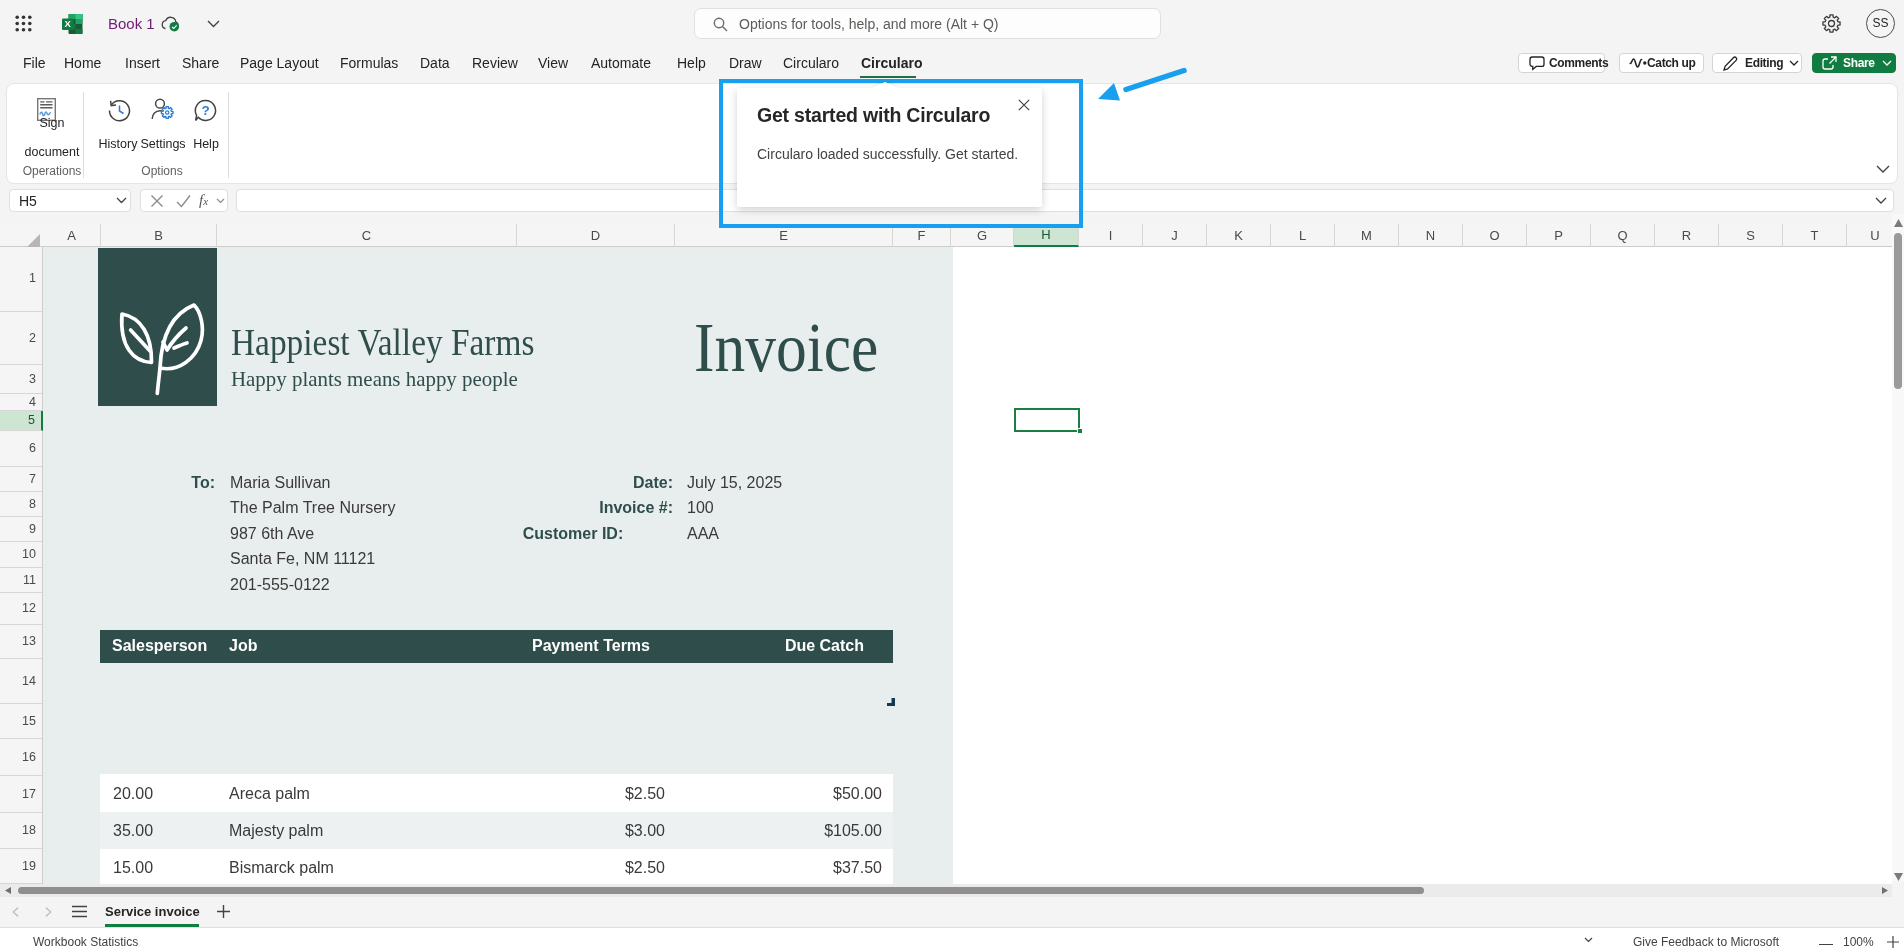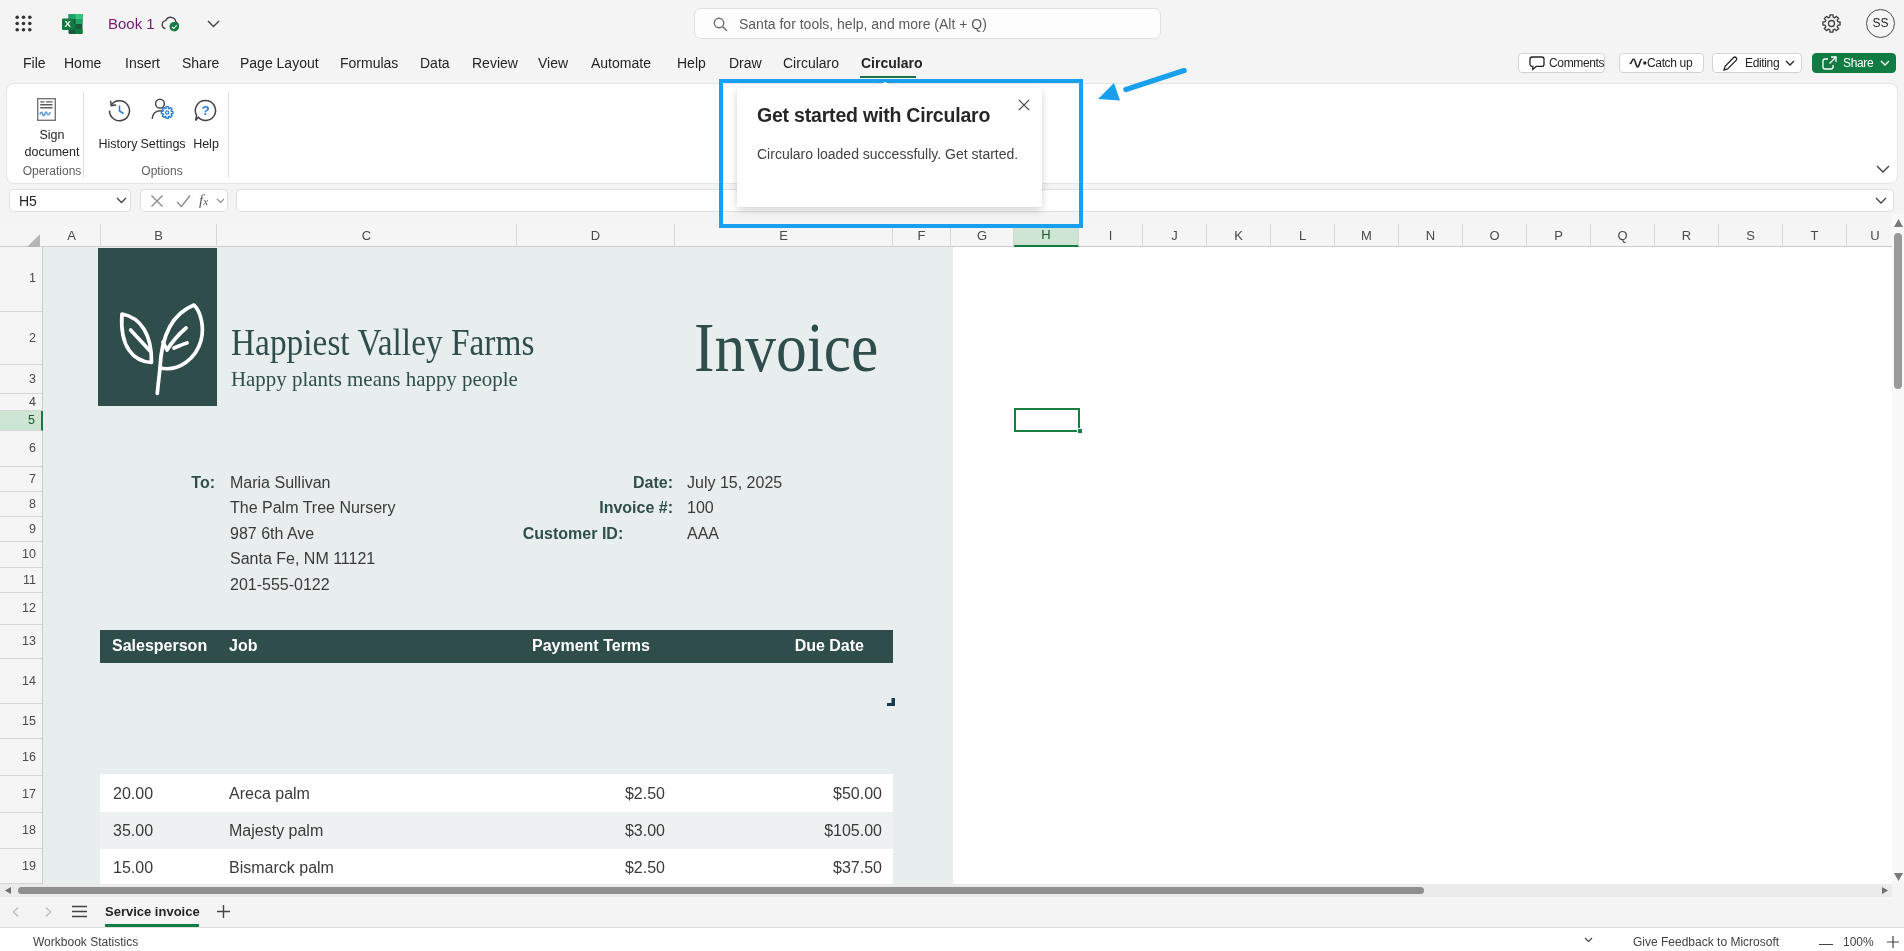--- a/index.html
+++ b/index.html
@@ -8,21 +8,21 @@
   .abs { position:absolute; }
   
   #topbar { position:absolute; left:0; top:0; width:1904px; height:48px; }
   #title { position:absolute; left:108px; top:15px; font-size:15px; color:#701a75; }
   #search { position:absolute; left:694px; top:8px; width:467px; height:31px; background:#fdfdfd; border:1px solid #e0e0e0; border-radius:7px; }
   #search span { position:absolute; left:44px; top:7px; font-size:14px; color:#5d5b58; }
   
   .menu { position:absolute; top:55px; font-size:14px; color:#242424; white-space:nowrap; }
   #circ2 { font-weight:700; }
   #circunderline { position:absolute; left:860px; top:77px; width:57px; height:3px; background:#127d42; }
-  .btn { position:absolute; top:53px; height:20px; border:1px solid #d6d4d2; border-radius:4px; background:#fff; font-size:12px; font-weight:400; letter-spacing:-0.35px; color:#242424; display:flex; align-items:center; white-space:nowrap; }
+  .btn { position:absolute; top:53px; height:20px; border:1px solid #d6d4d2; border-radius:4px; background:#fff; font-size:12px; font-weight:700; letter-spacing:-0.35px; color:#242424; display:flex; align-items:center; white-space:nowrap; }
   .btn svg { flex:none; }
   
   #ribbon { position:absolute; left:6px; top:83px; width:1892px; height:101px; background:#fff; border:1px solid #e6e5e4; border-radius:8px; }
   .rsep { position:absolute; top:8px; height:86px; width:1px; background:#e0dedd; }
   .rlabel { position:absolute; font-size:12.5px; color:#242424; text-align:center; white-space:nowrap; transform:translateX(-50%); }
   .rgroup { position:absolute; top:80px; font-size:12px; color:#616161; text-align:center; transform:translateX(-50%); }
   
   .fbox { position:absolute; top:189px; height:23px; background:#fff; border:1px solid #e1dfdd; border-radius:4px; }
   #namebox { left:9px; width:122px; }
   #namebox span { position:absolute; left:9px; top:3px; font-size:14px; color:#242424; }
@@ -92,21 +92,21 @@
     <path d="M11 10.8 l1.7 1.7 l3-3.2" stroke="#fff" stroke-width="1.2" fill="none"></path>
   </svg>
   <svg class="abs" style="left:207px;top:20px" width="13" height="8" viewBox="0 0 13 8">
       <path d="M1 1 l5.5 5.5 L12 1" stroke="#424242" stroke-width="1.4" fill="none"></path>
     </svg>
   <div id="search">
     <svg class="abs" style="left:18px;top:8px" width="15" height="15" viewBox="0 0 15 15">
         <circle cx="6" cy="6" r="4.7" stroke="#6b6b6b" stroke-width="1.4" fill="none"></circle>
         <path d="M9.5 9.5 L14 14" stroke="#6b6b6b" stroke-width="1.4"></path>
       </svg>
-    <span>Santa for tools, help, and more (Alt + Q)</span>
+    <span>Options for tools, help, and more (Alt + Q)</span>
   </div>
   <svg class="abs" style="left:1822px;top:14px" width="19" height="19" viewBox="0 0 19 19">
     <path d="M7.85 3.11 L7.94 0.94 L11.06 0.94 L11.15 3.11 L12.85 3.81 L14.45 2.34 L16.66 4.55 L15.19 6.15 L15.89 7.85 L18.06 7.94 L18.06 11.06 L15.89 11.15 L15.19 12.85 L16.66 14.45 L14.45 16.66 L12.85 15.19 L11.15 15.89 L11.06 18.06 L7.94 18.06 L7.85 15.89 L6.15 15.19 L4.55 16.66 L2.34 14.45 L3.81 12.85 L3.11 11.15 L0.94 11.06 L0.94 7.94 L3.11 7.85 L3.81 6.15 L2.34 4.55 L4.55 2.34 L6.15 3.81 Z" fill="none" stroke="#3b3b3b" stroke-width="1.3" stroke-linejoin="round"></path>
     <circle cx="9.5" cy="9.5" r="3" fill="none" stroke="#3b3b3b" stroke-width="1.3"></circle>
   </svg>
   <div class="abs" style="left:1866px;top:9px;width:29px;height:29px;border:1.3px solid #4a4a4a;border-radius:50%;text-align:center;line-height:27px;font-size:12px;color:#242424">SS</div>
 </div>
 
 <span class="menu" style="left:23px">File</span>
 <span class="menu" style="left:64px">Home</span>
@@ -157,21 +157,21 @@
       <path d="M1 1 l4 4 l4-4" stroke="#fff" stroke-width="1.3" fill="none"></path>
     </svg>
 </div>
 
 <div id="ribbon">
   <svg class="abs" style="left:30px;top:14px" width="19" height="23" viewBox="0 0 19 23">
     <rect x="0.7" y="0.7" width="17.6" height="21.6" fill="#fff" stroke="#767676" stroke-width="1.4"></rect>
     <path d="M3.2 3.9 h4.3 M9 3.9 h6.5 M3.2 6.8 h12.3 M3.2 9.7 h12.3" stroke="#5b5b5b" stroke-width="1.4"></path>
     <path d="M2.8 16.5 c.8-2.4 2-2.8 2.6-1.2 s.5 3 1.6 2.2 s.8-3.4 2-3.4 s1 2.6 2.2 2.6 s1.5-2.2 2.6-1.8" stroke="#5b9bd5" stroke-width="1.5" fill="none"></path>
   </svg>
-  <div class="rlabel" style="left:45px;top:44px">Sign</div>
+  <div class="rlabel" style="left:45px;top:32px">Sign</div>
   <div class="rlabel" style="left:45px;top:61px">document</div>
   <div class="rgroup" style="left:45px">Operations</div>
   <div class="rsep" style="left:76px"></div>
   <svg class="abs" style="left:101px;top:15px" width="23" height="23" viewBox="0 0 23 23">
     <path d="M3.2 6.2 A10 10 0 1 1 1.5 11.5" fill="none" stroke="#424242" stroke-width="1.5"></path>
     <path d="M2.6 1.8 l.6 4.8 l4.8-.6" fill="none" stroke="#424242" stroke-width="1.5"></path>
     <path d="M11.5 6.5 v5.5 l4 2.5" fill="none" stroke="#2b7cd3" stroke-width="1.5"></path>
   </svg>
   <div class="rlabel" style="left:111px;top:53px">History</div>
   <svg class="abs" style="left:143px;top:14px" width="24" height="23" viewBox="0 0 24 23">
@@ -287,21 +287,21 @@
 <span class="cell-txt teal" style="left:430px;top:227px;width:200px;text-align:right">Date:</span>
 <span class="cell-txt teal" style="left:430px;top:252px;width:200px;text-align:right">Invoice #:</span>
 <span class="cell-txt teal" style="left:430px;top:278px;width:200px;text-align:center">Customer ID:</span>
 <span class="cell-txt" style="left:644px;top:227px">July 15, 2025</span>
 <span class="cell-txt" style="left:644px;top:252px">100</span>
 <span class="cell-txt" style="left:644px;top:278px">AAA</span>
 <div class="thdr" style="left:57px;top:383px;width:793px;height:33px">
 <span style="left:12px;top:7px">Salesperson</span>
 <span style="left:129px;top:7px">Job</span>
 <span style="left:341px;top:7px;width:300px;text-align:center">Payment Terms</span>
-<span style="left:464px;top:7px;width:300px;text-align:right">Due Date</span>
+<span style="left:464px;top:7px;width:300px;text-align:right">Due Catch</span>
       </div>
 <svg class="abs" style="left:844px;top:451px" width="8" height="8" viewBox="0 0 8 8">
         <path d="M0 5 h8 v3 h-8 z M4.5 0 h3.5 v5 h-3.5 z" fill="#143a52"></path>
       </svg>
 <div class="trow" style="left:57px;top:527px;width:793px;height:38px;background:#fff">
 <span style="left:13px;top:11px">20.00</span>
 <span style="left:129px;top:11px">Areca palm</span>
 <span style="left:265px;top:11px;width:300px;text-align:right">$2.50</span>
 <span style="left:482px;top:11px;width:300px;text-align:right">$50.00</span>
       </div>

